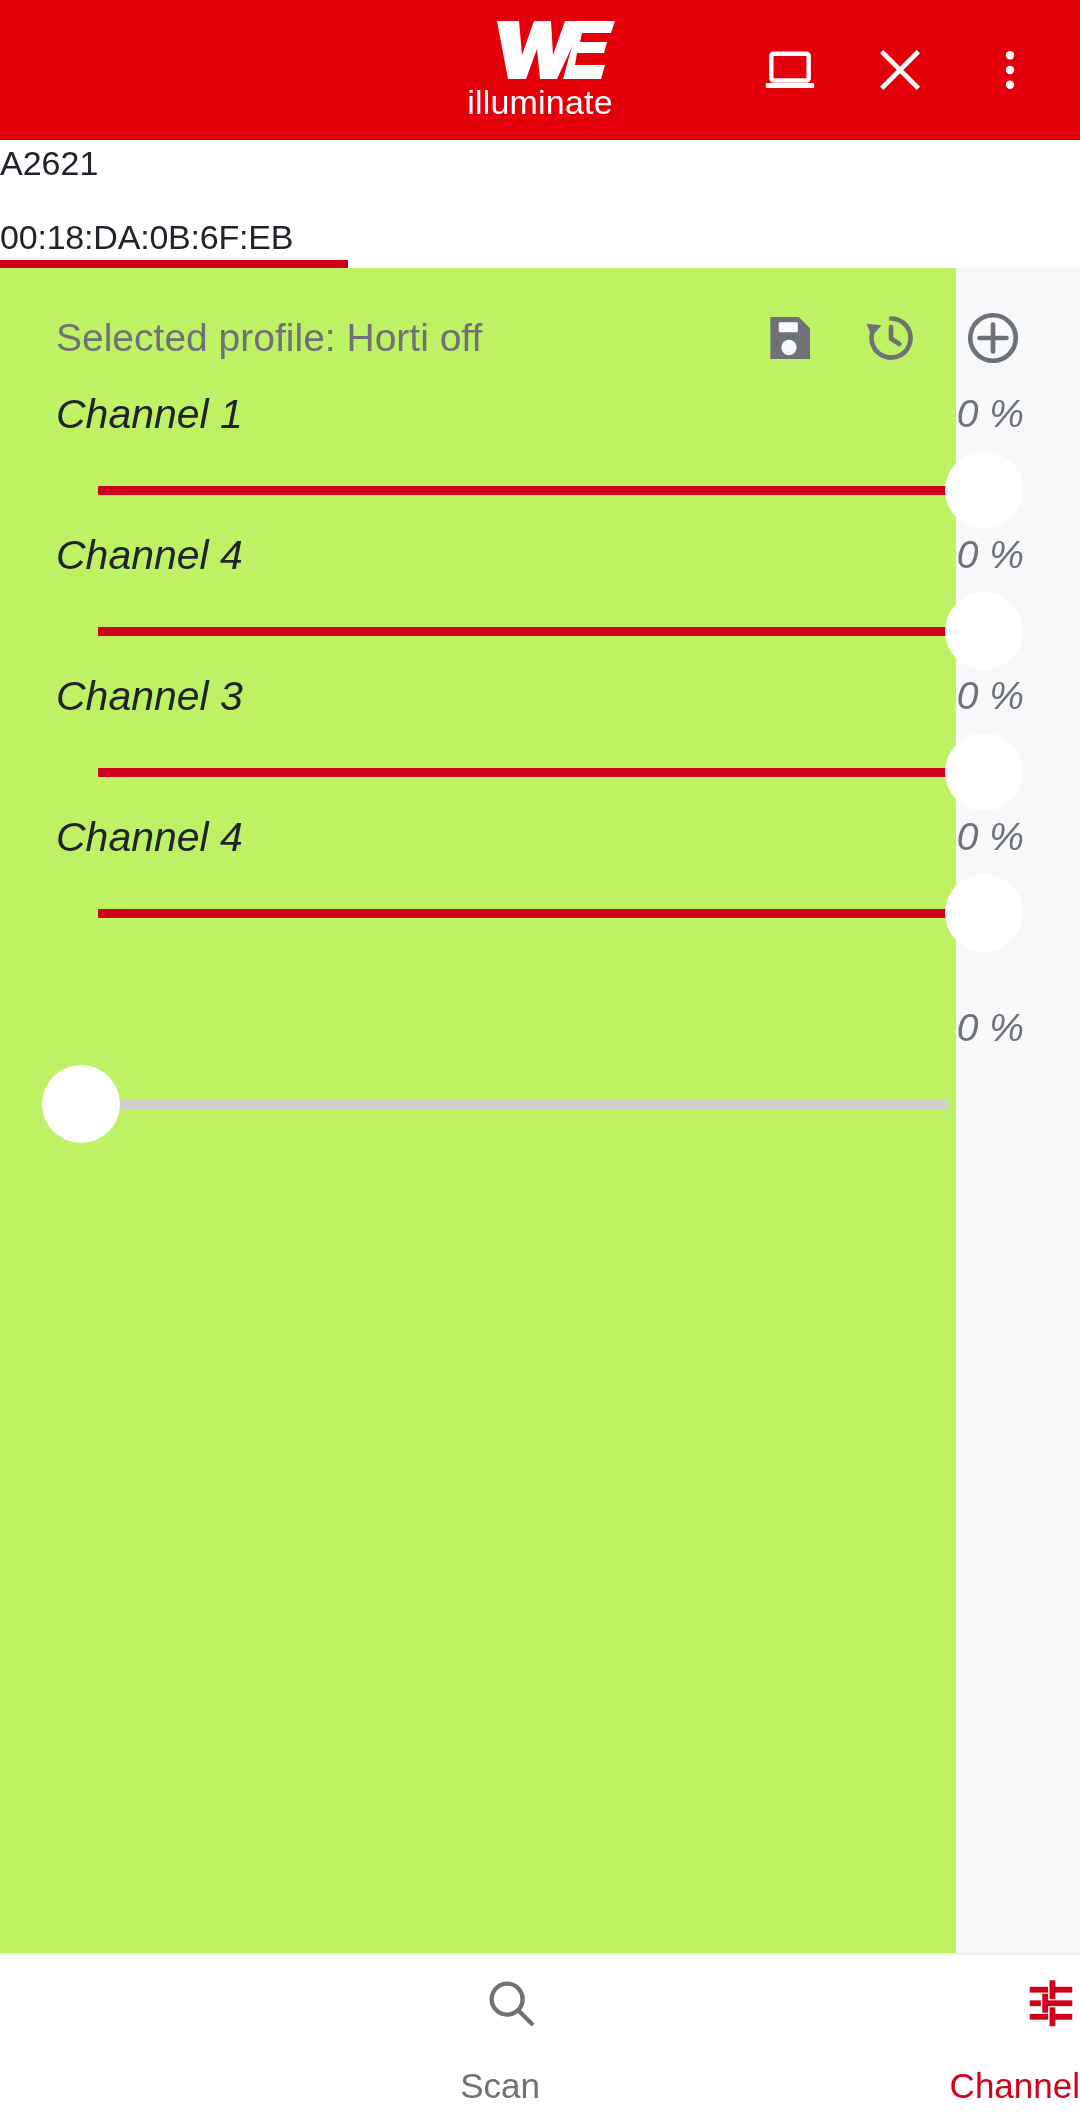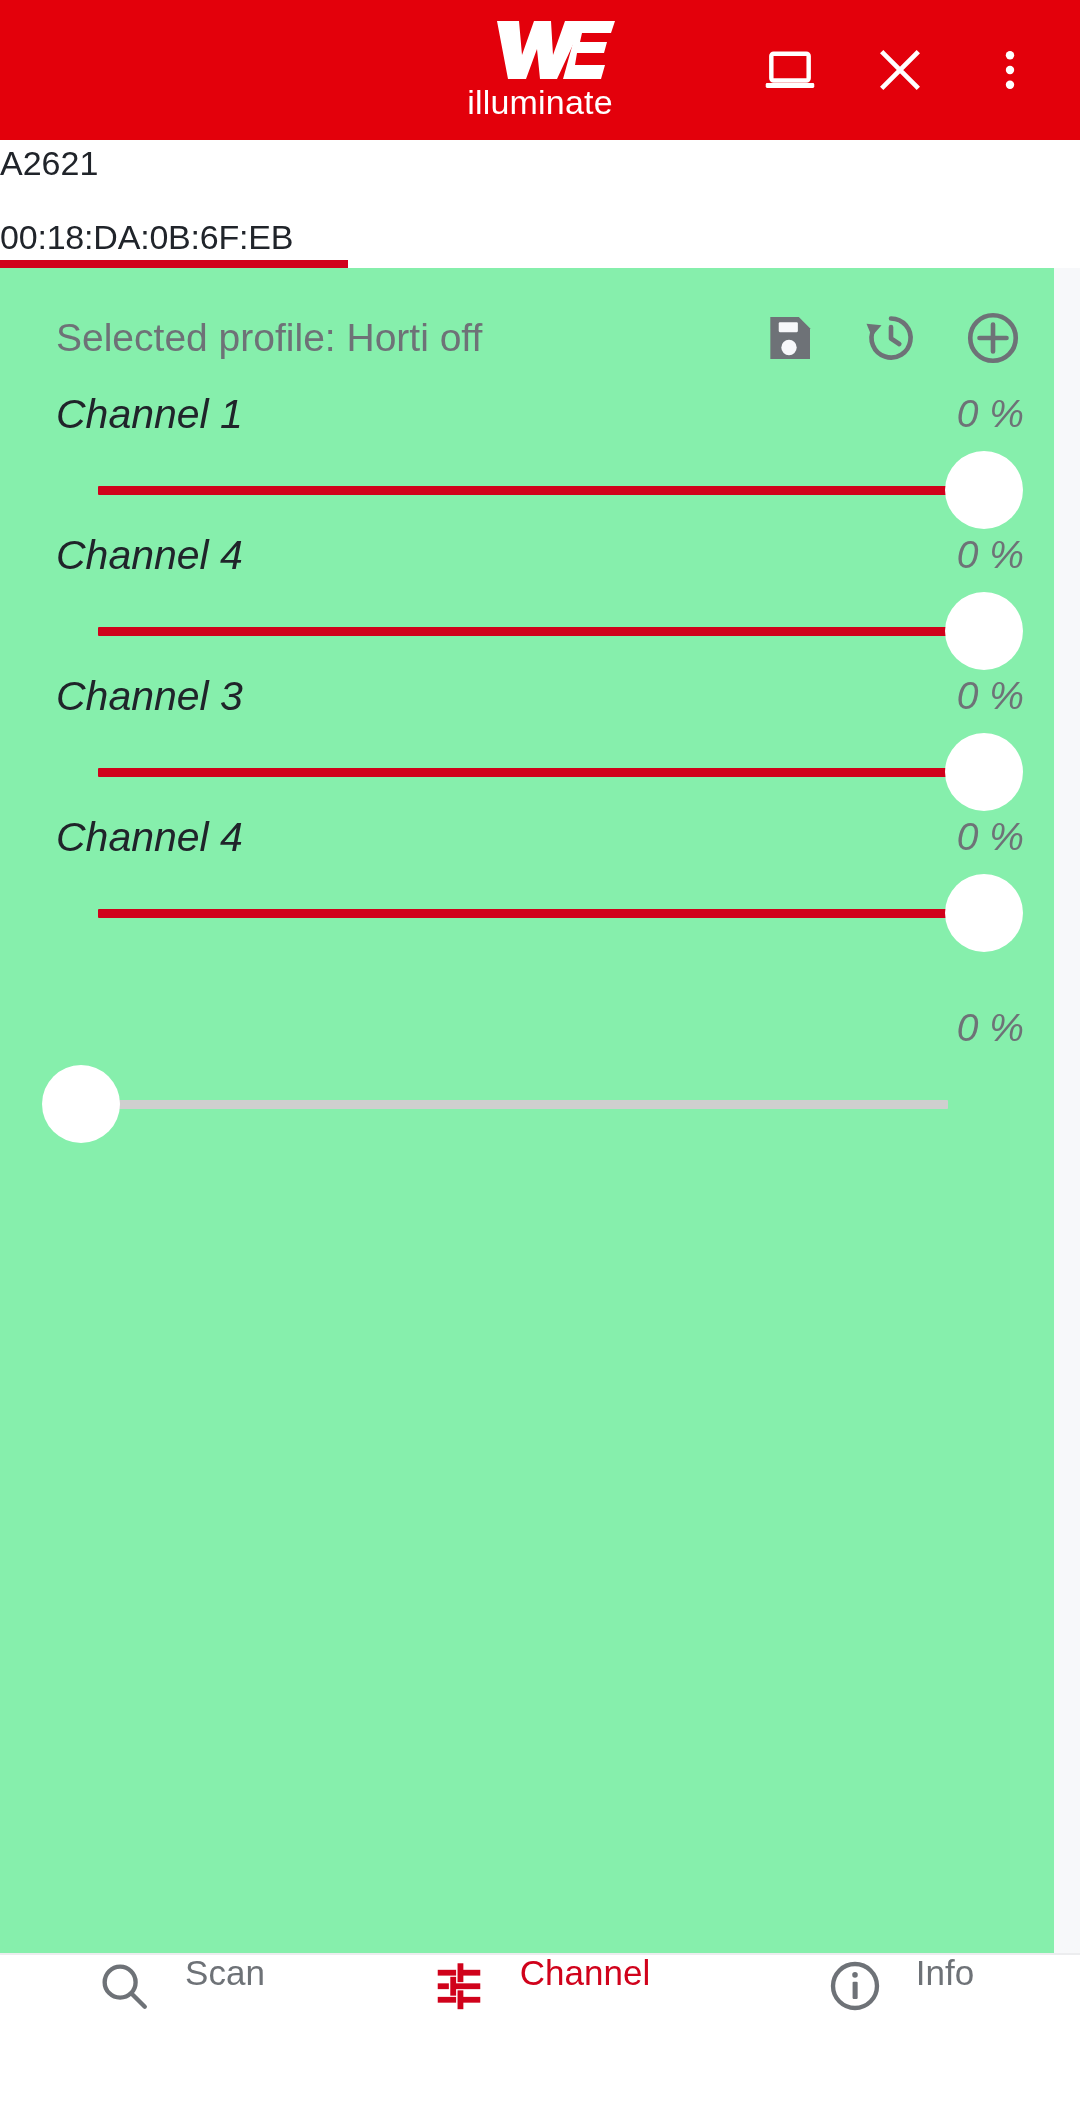--- a/index.html
+++ b/index.html
@@ -118,23 +118,23 @@
     left: 0; bottom: 0;
     width: 348px;
     height: 8px;
     background: #D0021B;
   }
 
   
   .content {
     position: absolute;
     top: 268px; left: 0;
-    width: 1054px;
+    width: 956px;
     height: 1685px;
-    background: #86efac;
+    background: #bef264;
   }
 
   
   .profile-row {
     position: absolute;
     top: 22px; left: 0;
     width: 1080px;
     height: 96px;
     display: flex;
     align-items: center;
@@ -255,22 +255,22 @@
     height: 168px;
     background: #FFFFFF;
     border-top: 2px solid #ECEDEF;
     display: flex;
     align-items: center;
   }
   .navitem {
     flex: 1 1 0;
     height: 168px;
     display: flex;
-    flex-direction: row;
-    align-items: flex-start;
+    flex-direction: column;
+    align-items: flex-end;
     justify-content: center;
     gap: 32px;
     cursor: pointer;
     background: none;
     border: none;
   }
   .navitem .nav-icon {
     height: 64px;
     display: flex;
     align-items: center;
@@ -448,26 +448,16 @@
 
             <rect x="3.2" y="16.5" width="7.6" height="2.4"></rect>
             <rect x="13.2" y="16.5" width="7.6" height="2.4"></rect>
             <rect x="11.4" y="13.8" width="2.4" height="7.8"></rect>
           </g>
         </svg>
       </span>
       <span class="nav-label">Channel</span>
     </button>
 
-    <button class="navitem">
-      <span class="nav-icon">
-        <svg width="58" height="58" viewBox="0 0 24 24">
-          <circle cx="12" cy="12" r="9.1" fill="none" stroke="#6E7277" stroke-width="1.8"></circle>
-          <circle cx="12" cy="7.4" r="1.15" fill="#6E7277"></circle>
-          <rect x="11" y="10.2" width="2.1" height="7.2" rx="0.5" fill="#6E7277"></rect>
-        </svg>
-      </span>
-      <span class="nav-label">Info</span>
-    </button>
 
   </div>
 
 </div>
 
 </body></html>

